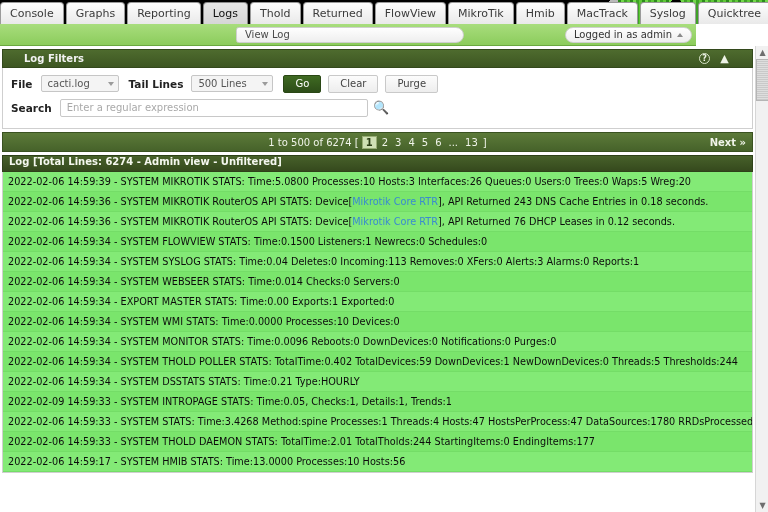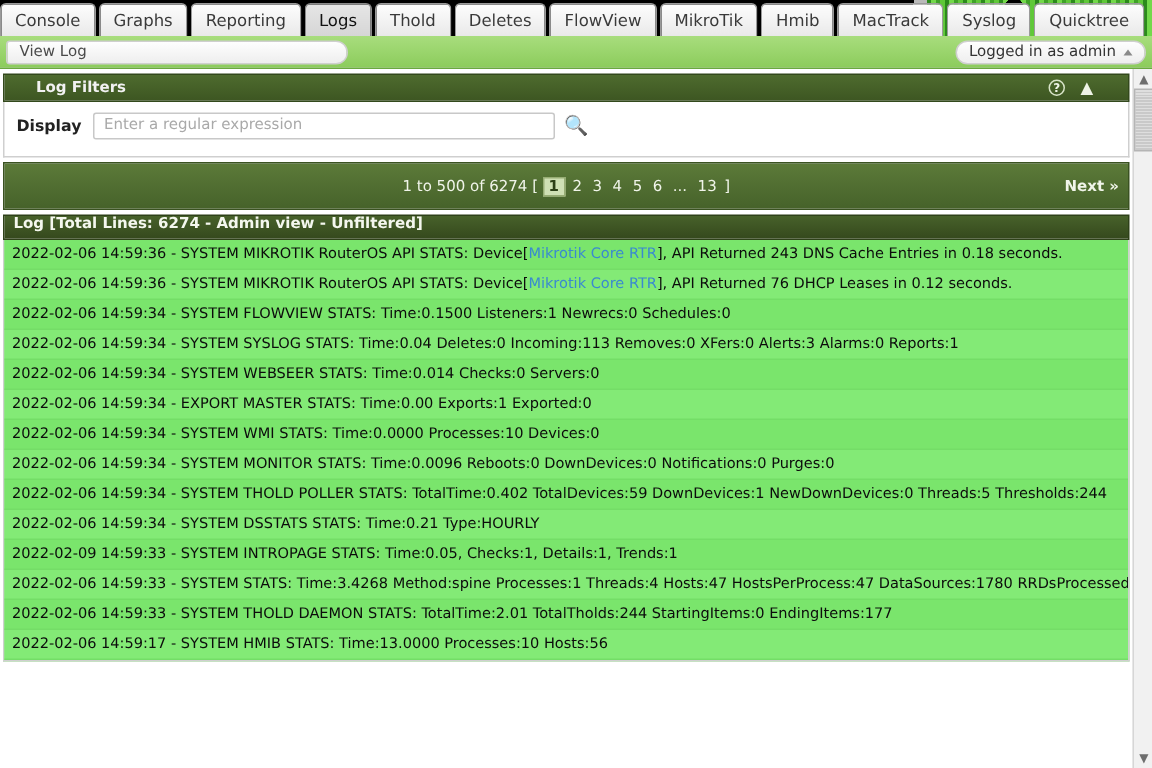--- a/index.html
+++ b/index.html
@@ -66,24 +66,24 @@
   .tab.selected {
     background: linear-gradient(#e6e6e6, #d6d6d6);
     color: #111;
     border-color: #8a8a8a;
   }
 
   
   #crumbbar {
     position: relative;
     height: 22px;
-    width: 768px;
+    width: 696px;
     background: linear-gradient(#a8dd7d, #8ccc5c);
     border-bottom: 1px solid #6aa83f;
-    display: flex; align-items: center;
+    display: flex; align-items: center; justify-content: center;
   }
   #breadcrumb {
     margin-left: 4px;
     height: 16px;
     width: 228px;
     background: linear-gradient(#fefefe, #eeeeee);
     border: 1px solid #cfcfcf;
     border-radius: 3px 9px 9px 3px;
     display: flex; align-items: center;
     padding-left: 8px;
@@ -233,21 +233,21 @@
     margin-left: 6px;
     font-size: 13px;
     font-weight: bold;
     color: #111;
     cursor: pointer;
   }
 
   
   #pager {
     margin: 3px 2px 0 2px;
-    height: 32px;
+    height: 20px;
     background: linear-gradient(#5c7a39, #46622a);
     border: 1px solid #3a5221;
     display: flex; align-items: center;
     position: relative;
     color: #f0f4e9;
     font-size: 10px;
   }
   #pager-center {
     position: absolute;
     left: 0; right: 0;
@@ -346,21 +346,21 @@
       <div class="tab">
         <span>Reporting</span>
       </div>
       <div class="tab selected">
         <span>Logs</span>
       </div>
       <div class="tab">
         <span>Thold</span>
       </div>
       <div class="tab">
-        <span>Deletes</span>
+        <span>Returned</span>
       </div>
       <div class="tab">
         <span>FlowView</span>
       </div>
       <div class="tab">
         <span>MikroTik</span>
       </div>
       <div class="tab">
         <span>Hmib</span>
       </div>
@@ -395,24 +395,39 @@
       <span class="head-icon">
           <span class="qmark">?</span>
         </span>
       <span class="head-icon">
           <span class="dblchev">▲</span>
         </span>
     </div>
 
     <div id="filters-body">
 
-
-
       <div class="frow">
-        <span class="flabel">Display</span>
+        <span class="flabel">File</span>
+        <div class="fselect w-file">
+          <span>cacti.log</span>
+          <span class="arw"></span>
+        </div>
+        <span class="flabel">Tail Lines</span>
+        <div class="fselect w-tail">
+          <span>500 Lines</span>
+          <span class="arw"></span>
+        </div>
+        <div class="btn btn-go">Go</div>
+        <div class="btn btn-plain">Clear</div>
+        <div class="btn btn-plain">Purge</div>
+      </div>
+
+
+      <div class="frow">
+        <span class="flabel">Search</span>
         <input id="search-input" type="text" placeholder="Enter a regular expression" style="">
         <span id="search-icon">🔍</span>
       </div>
 
     </div>
 
     <div id="pager">
       <div id="pager-center">
           <span>1 to 500 of 6274 [</span>
           <span class="pg current">1</span>
@@ -426,20 +441,23 @@
           <span>]</span>
         </div>
       <div id="pager-next">Next »</div>
     </div>
 
     <div id="log-head">
       <span>Log [Total Lines: 6274 - Admin view - Unfiltered]</span>
     </div>
 
     <div id="log-rows">
+        <div class="logrow alt">
+          <span>2022-02-06 14:59:39 - SYSTEM MIKROTIK STATS: Time:5.0800 Processes:10 Hosts:3 Interfaces:26 Queues:0 Users:0 Trees:0 Waps:5 Wreg:20</span>
+        </div>
         <div class="logrow">
           <span>2022-02-06 14:59:36 - SYSTEM MIKROTIK RouterOS API STATS: Device[</span>
           <span class="dev" style="color: rgb(58, 138, 208);">Mikrotik Core RTR</span>
           <span>], API Returned 243 DNS Cache Entries in 0.18 seconds.</span>
         </div>
         <div class="logrow alt">
           <span>2022-02-06 14:59:36 - SYSTEM MIKROTIK RouterOS API STATS: Device[</span>
           <span class="dev" style="color: rgb(58, 138, 208);">Mikrotik Core RTR</span>
           <span>], API Returned 76 DHCP Leases in 0.12 seconds.</span>
         </div>

